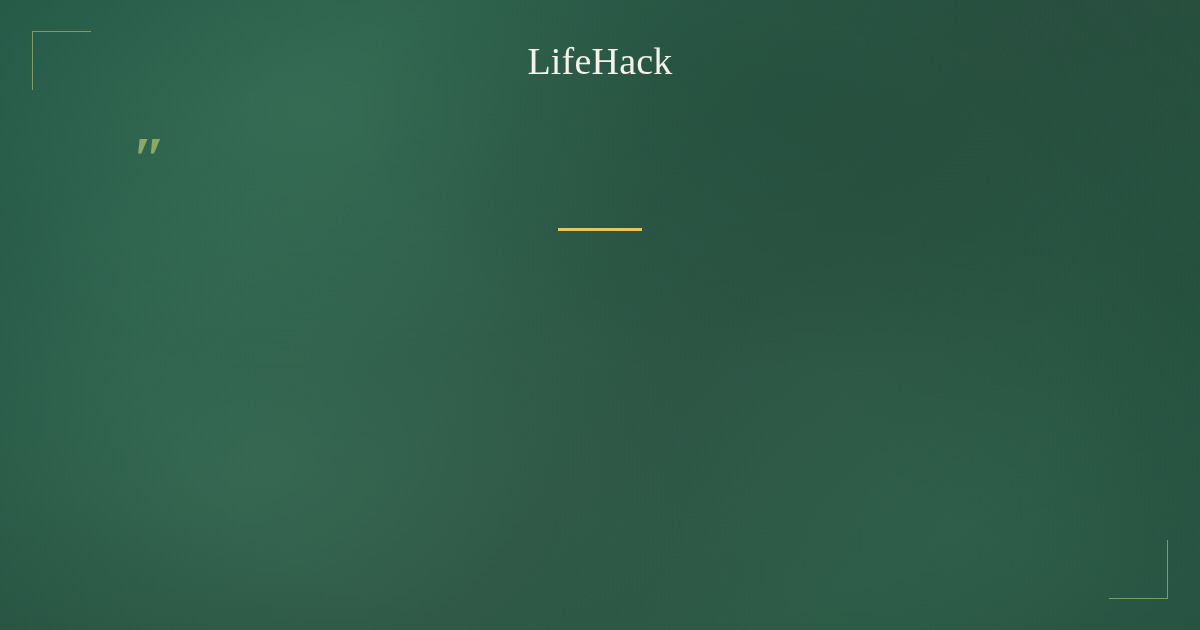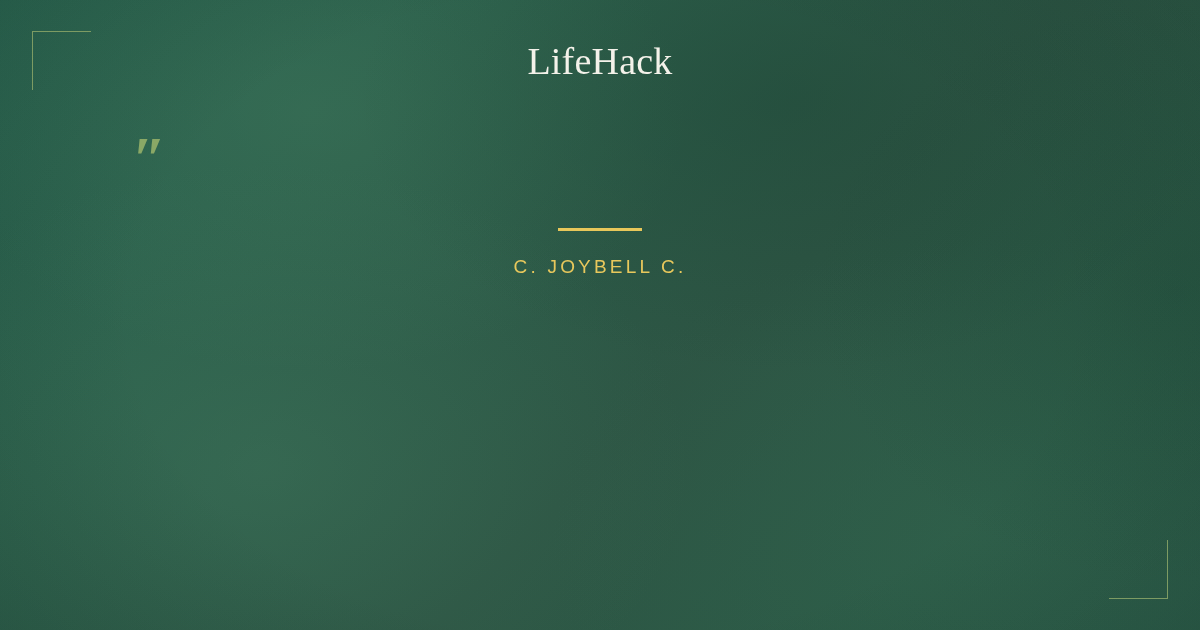--- a/index.html
+++ b/index.html
@@ -159,16 +159,15 @@
 
   <div class="logo">LifeHack</div>
 
   <div class="content">
 
     <div class="quote-mark">″</div>
 
 
     <div class="divider"></div>
 
-    <div class="author">C. JOYBELL C.</div>
 
   </div>
 </div>
 
 </body></html>

